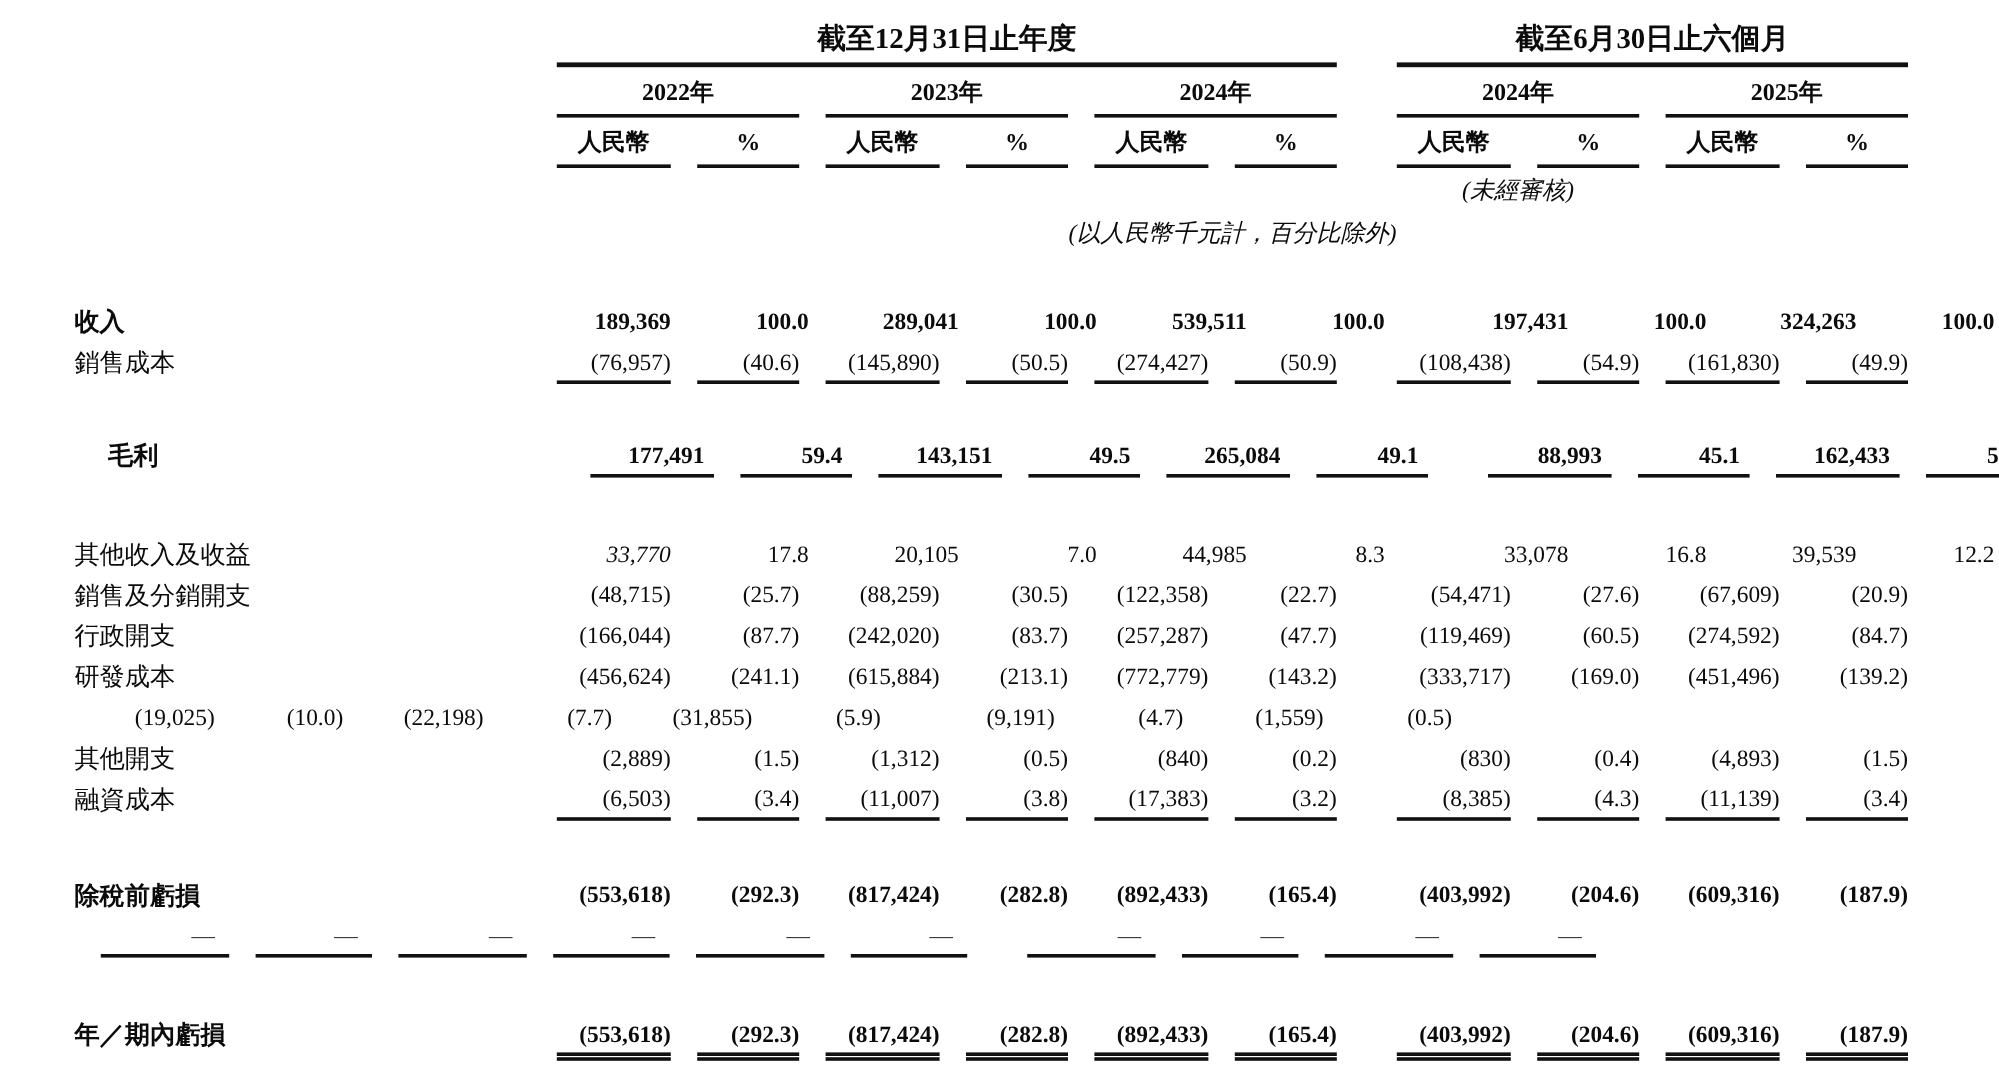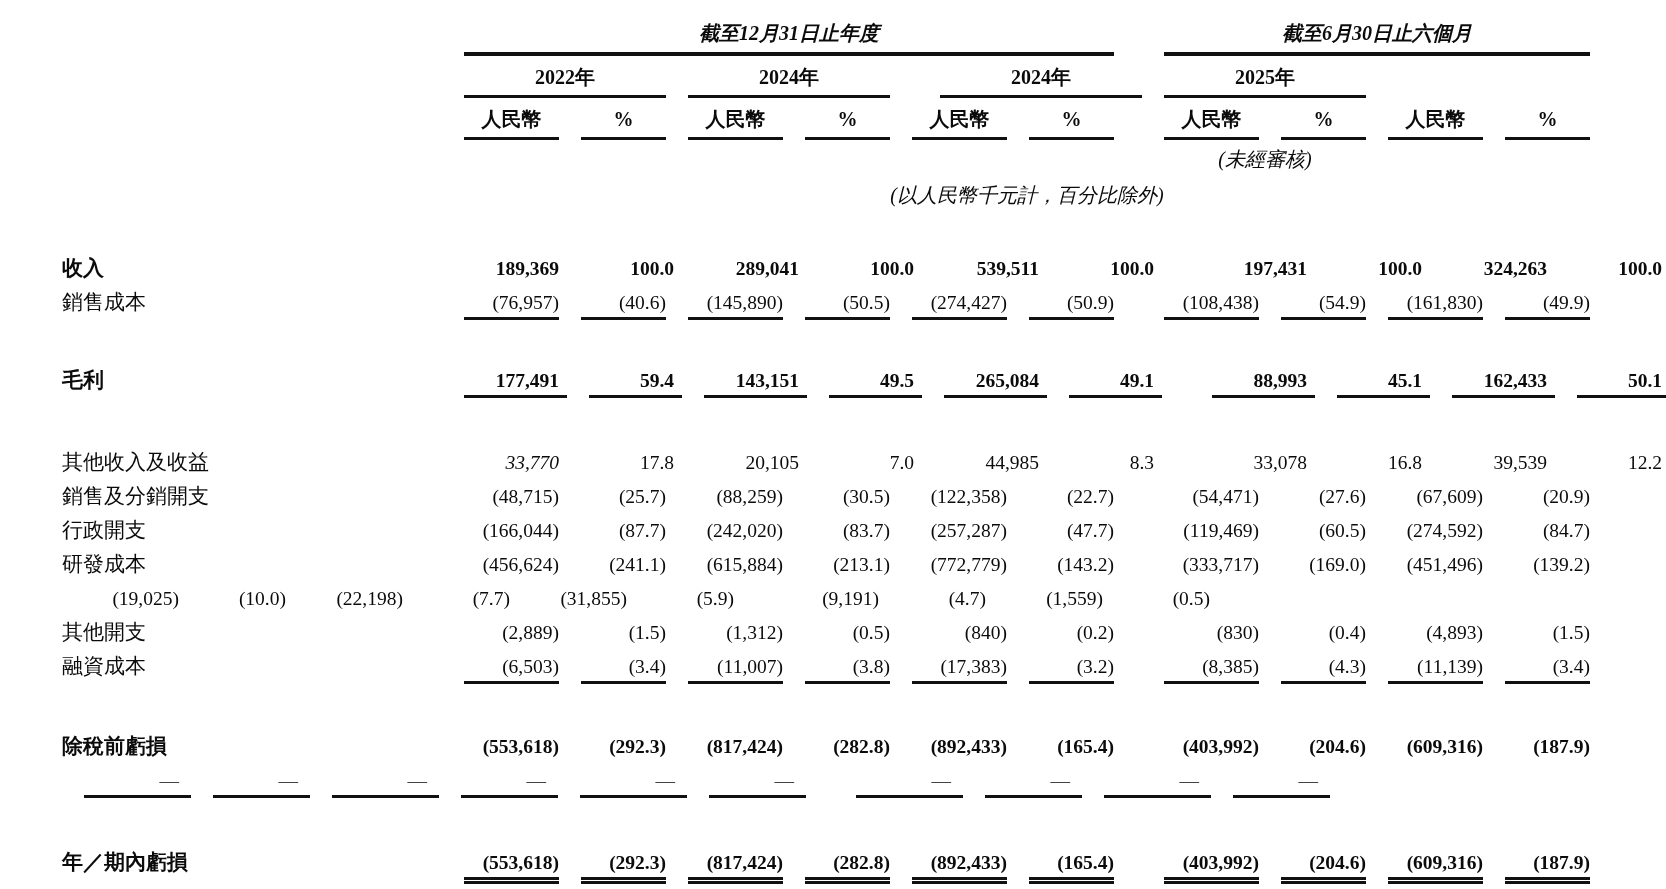--- a/index.html
+++ b/index.html
@@ -18,26 +18,25 @@
     padding: 20px 0 0 62px;
   }
   .hrow {
     display: flex;
     align-items: flex-end;
   }
   .spacer { flex: none; }
   .gbox {
     flex: none;
     font-weight: bold;
-    font-size: 20px;
+    font-size: 24px;
     line-height: 26px;
     text-align: center;
     padding-bottom: 6px;
     border-bottom: 4px solid #111;
-    font-style: italic;
   }
   .ybox {
     flex: none;
     font-weight: bold;
     font-size: 20px;
     line-height: 26px;
     text-align: center;
     margin-top: 8px;
     padding-bottom: 5px;
     border-bottom: 3px solid #111;
@@ -99,20 +98,21 @@
 <div class="sheet">
   <div id="thead">
       <div class="hrow">
         <div class="spacer" style="width: 380px;"></div>
         <div class="gbox" style="width: 650px; margin-left: 22px;">截至12月31日止年度</div>
         <div class="gbox" style="width: 426px; margin-left: 50px;">截至6月30日止六個月</div>
       </div>
       <div class="hrow">
         <div class="spacer" style="width: 380px;"></div>
         <div class="ybox" style="width: 202px; margin-left: 22px;">2022年</div>
+        <div class="ybox" style="width: 202px; margin-left: 22px;">2023年</div>
         <div class="ybox" style="width: 202px; margin-left: 22px;">2024年</div>
         <div class="ybox" style="width: 202px; margin-left: 50px;">2024年</div>
         <div class="ybox" style="width: 202px; margin-left: 22px;">2025年</div>
       </div>
       <div class="hrow">
         <div class="spacer" style="width: 380px;"></div>
         <div class="chcell" style="width: 95px; margin-left: 22px;">人民幣</div>
         <div class="chcell" style="width: 85px; margin-left: 22px;">%</div>
         <div class="chcell" style="width: 95px; margin-left: 22px;">人民幣</div>
         <div class="chcell" style="width: 85px; margin-left: 22px;">%</div>
@@ -148,21 +148,21 @@
         <div class="val u" style="width: 85px; margin-left: 22px;">(40.6)</div>
         <div class="val u" style="width: 95px; margin-left: 22px;">(145,890)</div>
         <div class="val u" style="width: 85px; margin-left: 22px;">(50.5)</div>
         <div class="val u" style="width: 95px; margin-left: 22px;">(274,427)</div>
         <div class="val u" style="width: 85px; margin-left: 22px;">(50.9)</div>
         <div class="val u" style="width: 95px; margin-left: 50px;">(108,438)</div>
         <div class="val u" style="width: 85px; margin-left: 22px;">(54.9)</div>
         <div class="val u" style="width: 95px; margin-left: 22px;">(161,830)</div>
         <div class="val u" style="width: 85px; margin-left: 22px;">(49.9)</div>
       </div>
-      <div class="drow" style="margin-top: 44px;">
+      <div class="drow" style="margin-top: 44px; margin-left: 28px;">
         <div class="lbl bold">毛利</div>
         <div class="val bold u noparen" style="width: 95px; margin-left: 22px;">177,491</div>
         <div class="val bold u noparen" style="width: 85px; margin-left: 22px;">59.4</div>
         <div class="val bold u noparen" style="width: 95px; margin-left: 22px;">143,151</div>
         <div class="val bold u noparen" style="width: 85px; margin-left: 22px;">49.5</div>
         <div class="val bold u noparen" style="width: 95px; margin-left: 22px;">265,084</div>
         <div class="val bold u noparen" style="width: 85px; margin-left: 22px;">49.1</div>
         <div class="val bold u noparen" style="width: 95px; margin-left: 50px;">88,993</div>
         <div class="val bold u noparen" style="width: 85px; margin-left: 22px;">45.1</div>
         <div class="val bold u noparen" style="width: 95px; margin-left: 22px;">162,433</div>

